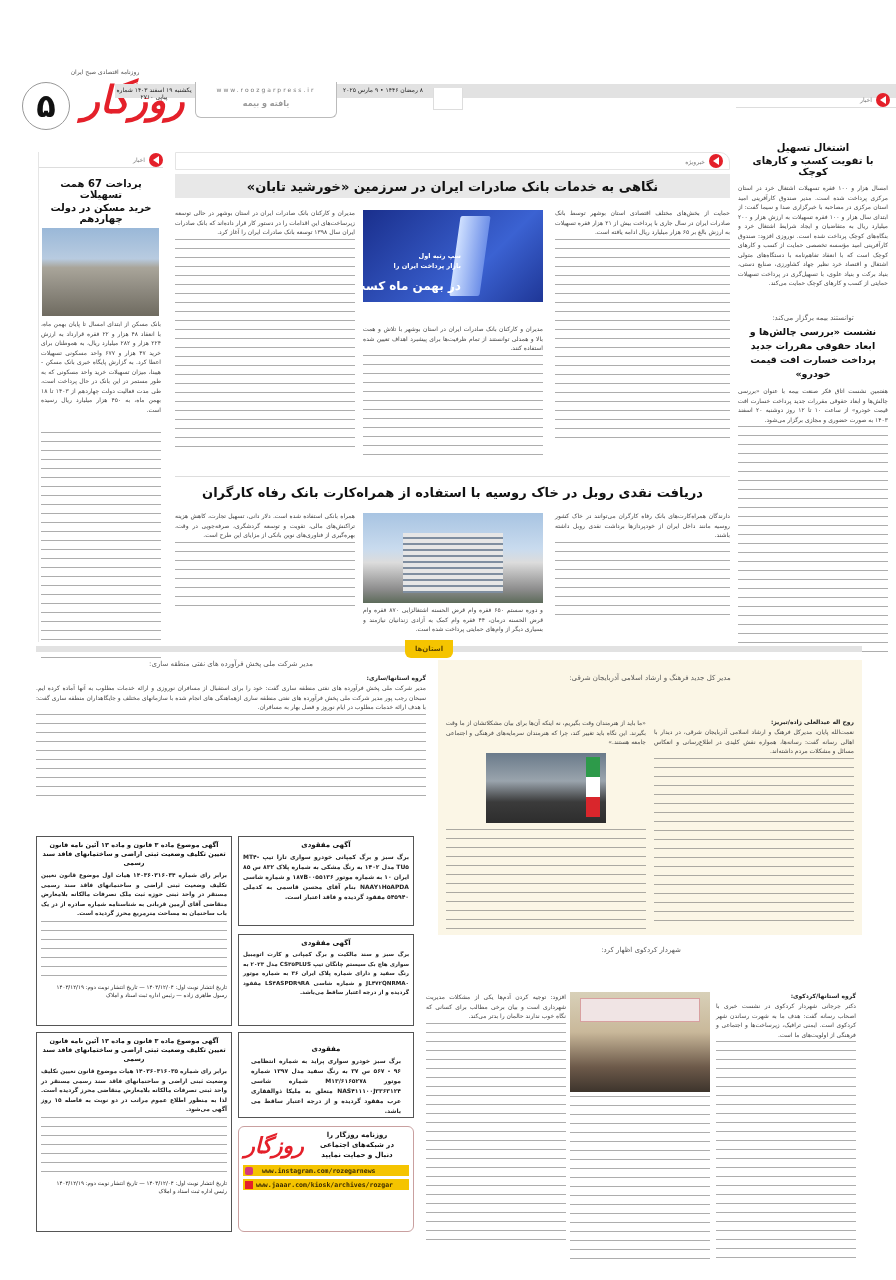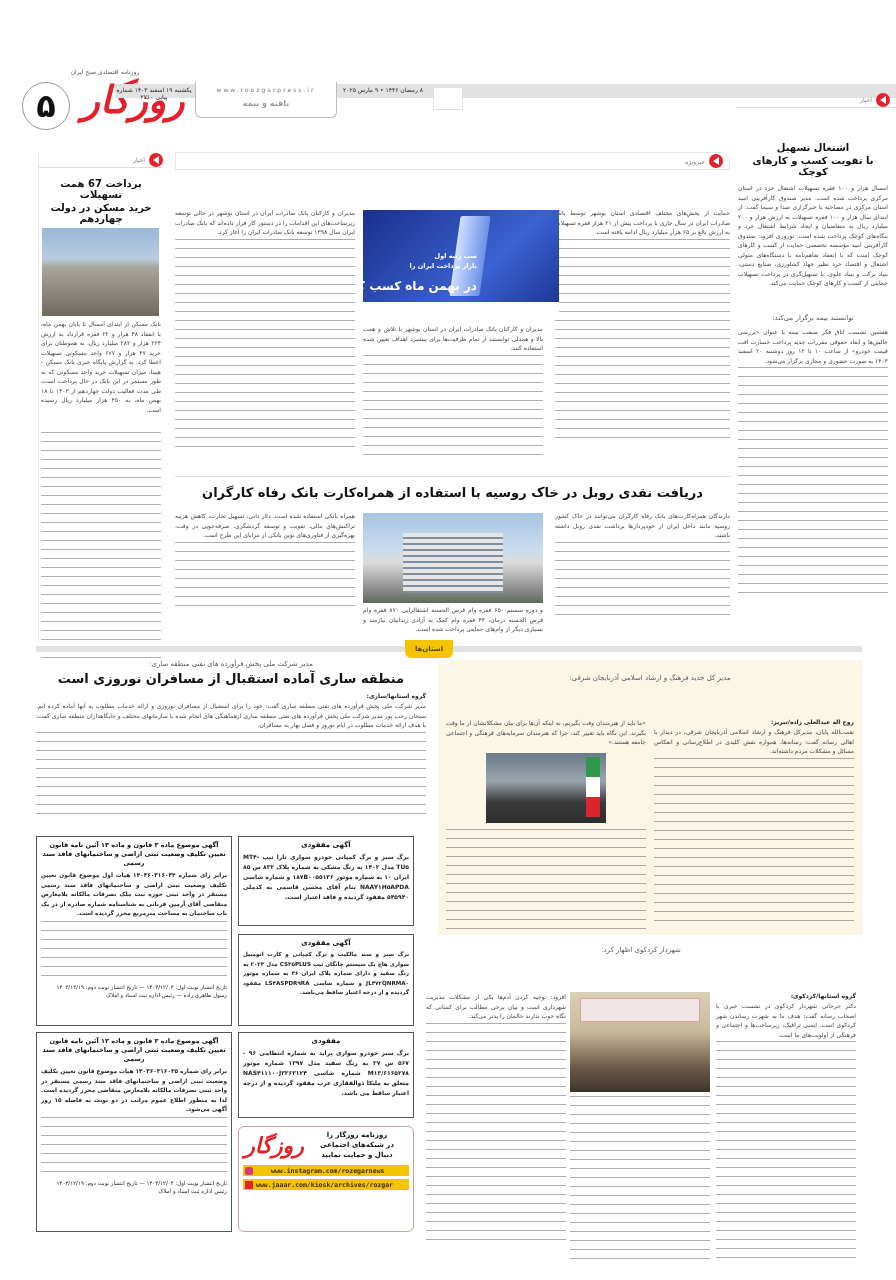--- a/index.html
+++ b/index.html
@@ -37,20 +37,21 @@
     <span class="redtab"></span>
     <span style="font-size:6px;color:#777">اخبار</span>
   </div>
   <div class="abs" style="left:2px;top:50px;width:150px">
     <div class="head" style="font-size:10px">اشتغال تسهیل</div>
     <div class="head" style="font-size:10px;margin-top:2px">با تقویت کسب و کارهای کوچک</div>
     <div class="txt" style="margin-top:6px;height:150px;overflow:hidden">امسال هزار و ۱۰۰ فقره تسهیلات اشتغال خرد در استان مرکزی پرداخت شده است. مدیر صندوق کارآفرینی امید استان مرکزی در مصاحبه با خبرگزاری صدا و سیما گفت: از ابتدای سال هزار و ۱۰۰ فقره تسهیلات به ارزش هزار و ۲۰۰ میلیارد ریال به متقاضیان و ایجاد شرایط اشتغال خرد و بنگاه‌های کوچک پرداخت شده است. نوروزی افزود: صندوق کارآفرینی امید مؤسسه تخصصی حمایت از کسب و کارهای کوچک است که با انعقاد تفاهم‌نامه با دستگاه‌های متولی اشتغال و اقتصاد خرد نظیر جهاد کشاورزی، صنایع دستی، بنیاد برکت و بنیاد علوی، با تسهیل‌گری در پرداخت تسهیلات حمایتی از کسب و کارهای کوچک حمایت می‌کند.</div>
   </div>
   <div class="abs" style="left:2px;top:222px;width:150px">
     <div class="kicker">توانستند بیمه برگزار می‌کند:</div>
+    <div class="head" style="font-size:9.5px;line-height:14px;margin-top:3px">نشست «بررسی چالش‌ها و ابعاد حقوقی مقررات جدید پرداخت خسارت افت قیمت خودرو»</div>
     <div class="txt" style="margin-top:5px">هفتمین نشست اتاق فکر صنعت بیمه با عنوان «بررسی چالش‌ها و ابعاد حقوقی مقررات جدید پرداخت خسارت افت قیمت خودرو» از ساعت ۱۰ تا ۱۲ روز دوشنبه ۲۰ اسفند ۱۴۰۳ به صورت حضوری و مجازی برگزار می‌شود.</div>
     <div class="lines" style="height:230px;margin-top:2px"></div>
   </div>
 </div>
 
 <div class="abs" style="left:38px;top:152px;width:125px;height:490px;border-left:1px solid #e5e5e5">
   <div style="height:16px;border-bottom:1px solid #ddd;display:flex;align-items:center;gap:4px;flex-direction:row-reverse;justify-content:flex-end;padding-left:2px">
     <span style="font-size:6px;color:#777;margin-left:50px">اخبار</span>
     <span class="redtab"></span>
   </div>
@@ -59,25 +60,28 @@
   <div style="width:117px;height:88px;margin:4px 4px 0;background:linear-gradient(to bottom,#9ab8d8 0,#b8cbe0 35%,#a9a59a 45%,#8e8a80 70%,#6f6b60 100%)"></div>
   <div class="txt" style="margin-top:3px;padding:0 2px;height:110px;overflow:hidden">بانک مسکن از ابتدای امسال تا پایان بهمن ماه، با انعقاد ۴۸ هزار و ۲۲ فقره قرارداد به ارزش ۲۲۴ هزار و ۲۸۲ میلیارد ریال، به هموطنان برای خرید ۴۷ هزار و ۶۷۷ واحد مسکونی تسهیلات اعطا کرد. به گزارش پایگاه خبری بانک مسکن - هیبنا، میزان تسهیلات خرید واحد مسکونی که به طور مستمر در این بانک در حال پرداخت است، طی مدت فعالیت دولت چهاردهم از ۱۴۰۳ تا ۱۸ بهمن ماه، به ۴۵۰ هزار میلیارد ریال رسیده است.</div>
   <div class="lines" style="height:230px;margin:3px 2px 0"></div>
 </div>
 
 <div class="abs" style="left:175px;top:152px;width:555px;height:318px">
   <div style="height:18px;border:1px solid #e4e4e4;display:flex;align-items:center;gap:4px;padding-right:6px;border-radius:0 10px 0 0">
     <span class="redtab"></span>
     <span style="font-size:6px;color:#777">خبرویژه</span>
   </div>
+  <div style="margin-top:4px;height:24px;background:#e8e8e8;display:flex;align-items:center;justify-content:center">
+    <span class="head" style="font-size:13px">نگاهی به خدمات بانک صادرات ایران در سرزمین «خورشید تابان»</span>
+  </div>
   <div class="abs" style="right:0;top:56px;width:175px">
     <div class="txt">حمایت از بخش‌های مختلف اقتصادی استان بوشهر توسط بانک صادرات ایران در سال جاری با پرداخت بیش از ۲۱ هزار فقره تسهیلات به ارزش بالغ بر ۶۵ هزار میلیارد ریال ادامه یافته است.</div>
     <div class="lines" style="height:200px;margin-top:2px"></div>
   </div>
-  <div class="abs" style="left:188px;top:58px;width:196px;height:110px;background:linear-gradient(135deg,#1a2f8c,#3b62d2 60%,#1a2f8c);overflow:hidden">
+  <div class="abs" style="left:188px;top:58px;width:180px;height:110px;background:linear-gradient(135deg,#1a2f8c,#3b62d2 60%,#1a2f8c);overflow:hidden">
     <div style="position:absolute;left:92px;top:6px;width:30px;height:80px;background:linear-gradient(to right,#cfe0ff,#6d8fe8);transform:skewX(-8deg);border-radius:2px"></div>
     <div style="position:absolute;right:82px;top:42px;font-size:6.5px;color:#fff;font-weight:bold;white-space:nowrap">سپ رتبه اول</div>
     <div style="position:absolute;right:82px;top:52px;font-size:6.5px;color:#fff;font-weight:bold;white-space:nowrap">بازار پرداخت ایران را</div>
     <div style="position:absolute;right:82px;top:69px;font-size:12px;color:#fff;font-weight:bold;white-space:nowrap">در بهمن ماه کسب کرد</div>
     <div style="position:absolute;left:0;bottom:0;width:100%;height:18px;background:#fff"></div>
   </div>
   <div class="abs" style="left:188px;top:172px;width:180px">
     <div class="txt">مدیران و کارکنان بانک صادرات ایران در استان بوشهر با تلاش و همت بالا و همدلی توانستند از تمام ظرفیت‌ها برای پیشبرد اهداف تعیین شده استفاده کنند.</div>
     <div class="lines" style="height:100px;margin-top:2px"></div>
   </div>
@@ -105,21 +109,20 @@
   </div>
 </div>
 
 <div class="abs" style="left:36px;top:646px;width:826px;height:6px;background:#e2e2e2"></div>
 <div class="abs" style="left:405px;top:640px;width:48px;height:18px;background:#f5c400;border-radius:0 0 6px 6px;display:flex;align-items:center;justify-content:center">
   <span style="font-size:7px;font-weight:bold;color:#5a4300">استان‌ها</span>
 </div>
 
 <div class="abs" style="left:36px;top:660px;width:390px;height:170px">
   <div class="kicker">مدیر شرکت ملی پخش فرآورده های نفتی منطقه ساری:</div>
-  <div class="head" style="font-size:13px;margin-top:3px">منطقه ساری آماده استقبال از مسافران نوروزی است</div>
   <div style="font-size:6px;font-weight:bold;margin-top:6px">گروه استانها/ساری:</div>
   <div class="txt" style="margin-top:2px">مدیر شرکت ملی پخش فرآورده های نفتی منطقه ساری گفت: خود را برای استقبال از مسافران نوروزی و ارائه خدمات مطلوب به آنها آماده کرده ایم. سبحان رجب پور مدیر شرکت ملی پخش فرآورده های نفتی منطقه ساری ازهماهنگی های انجام شده با سازمانهای مختلف و جایگاهداران منطقه ساری گفت: با هدف ارائه خدمات مطلوب در ایام نوروز و فصل بهار به مسافران.</div>
   <div class="lines" style="height:90px;margin-top:2px"></div>
 </div>
 
 <div class="abs" style="left:438px;top:660px;width:424px;height:275px;background:#fbf6e6">
   <div class="kicker" style="margin-top:14px">مدیر کل جدید فرهنگ و ارشاد اسلامی آذربایجان شرقی:</div>
   <div class="abs" style="right:8px;top:58px;width:200px">
     <div style="font-size:6px;font-weight:bold">روح اله عبدالعلی زاده/تبریز:</div>
     <div class="txt" style="margin-top:2px">نعمت‌الله پایان، مدیرکل فرهنگ و ارشاد اسلامی آذربایجان شرقی، در دیدار با اهالی رسانه گفت: رسانه‌ها، همواره نقش کلیدی در اطلاع‌رسانی و انعکاس مسائل و مشکلات مردم داشته‌اند.</div>
@@ -172,35 +175,35 @@
 <div class="abs box" style="left:238px;top:836px;width:176px;height:90px;padding:4px">
   <div class="head" style="font-size:7px">آگهی مفقودی</div>
   <div class="txt" style="margin-top:3px;color:#222;font-weight:bold;font-size:6px;line-height:10px">برگ سبز و برگ کمپانی خودرو سواری تارا تیپ MT۴-TU۵ مدل ۱۴۰۲ به رنگ مشکی به شماره پلاک ۸۳۲ س ۸۵ ایران ۱۰ به شماره موتور ۱۸۷B۰۰۵۵۱۳۶ و شماره شاسی NAAY۱H۵APDA بنام آقای محسن قاسمی به کدملی ۵۴۵۹۴۰ مفقود گردیده و فاقد اعتبار است.</div>
 </div>
 
 <div class="abs box" style="left:238px;top:934px;width:176px;height:92px;padding:4px">
   <div class="head" style="font-size:7px">آگهی مفقودی</div>
   <div class="txt" style="margin-top:3px;color:#222;font-weight:bold;font-size:5.6px;line-height:9.5px">برگ سبز و سند مالکیت و برگ کمپانی و کارت اتومبیل سواری هاچ بک سیستم چانگان تیپ CS۳۵PLUS مدل ۲۰۲۳ به رنگ سفید و دارای شماره پلاک ایران ۳۶ به شماره موتور JL۴۷۲QNRMA۰ و شماره شاسی LS۴ASPDR۹RA مفقود گردیده و از درجه اعتبار ساقط می‌باشد.</div>
 </div>
 
-<div class="abs box" style="left:238px;top:1032px;width:176px;height:86px;padding:4px">
+<div class="abs box" style="left:238px;top:1032px;width:176px;height:86px;padding:12px">
   <div class="head" style="font-size:7px">مفقودی</div>
   <div class="txt" style="margin-top:3px;color:#222;font-weight:bold;font-size:6px;line-height:10px">برگ سبز خودرو سواری پراید به شماره انتظامی ۹۶ - ۵۶۷ س ۳۷ به رنگ سفید مدل ۱۳۹۷ شماره موتور ۶۱۶۵۲۷۸/M۱۳ شماره شاسی NAS۴۱۱۱۰۰J۳۳۶۳۱۲۴ متعلق به ملیکا ذوالفقاری عرب مفقود گردیده و از درجه اعتبار ساقط می باشد.</div>
 </div>
 
 <div class="abs" style="left:238px;top:1126px;width:176px;height:106px;border:1px solid #c9a0a0;border-radius:6px;padding:4px;background:#fff">
   <div style="display:flex;align-items:center;justify-content:space-between">
     <div style="text-align:center;flex:1">
       <div class="head" style="font-size:7px">روزنامه روزگار را</div>
       <div class="head" style="font-size:7px;margin-top:2px">در شبکه‌های اجتماعی</div>
       <div class="head" style="font-size:7px;margin-top:2px">دنبال و حمایت نمایید</div>
     </div>
     <div style="width:62px;font-size:22px;font-weight:900;font-style:italic;color:#e4202a;text-align:center">روزگار</div>
   </div>
-  <div style="margin-top:6px;height:11px;background:#f5c400;display:flex;align-items:center;direction:ltr;padding-left:2px;gap:18px">
+  <div style="margin-top:6px;height:11px;background:#f5c400;display:flex;align-items:center;direction:ltr;padding-left:2px;gap:9px">
     <span style="width:8px;height:8px;border-radius:2px;background:#d63a7a;display:inline-block"></span>
     <span style="font-size:6.5px;font-weight:bold;color:#3a2a00;font-family:'DejaVu Sans Mono',monospace">www.instagram.com/rozegarnews</span>
   </div>
   <div style="margin-top:3px;height:11px;background:#f5c400;display:flex;align-items:center;direction:ltr;padding-left:2px;gap:3px">
     <span style="width:8px;height:8px;background:#e4202a;display:inline-block"></span>
     <span style="font-size:6.5px;font-weight:bold;color:#3a2a00;font-family:'DejaVu Sans Mono',monospace;white-space:nowrap;overflow:hidden">www.jaaar.com/kiosk/archives/rozgar</span>
   </div>
 </div>
 
 </body></html>

